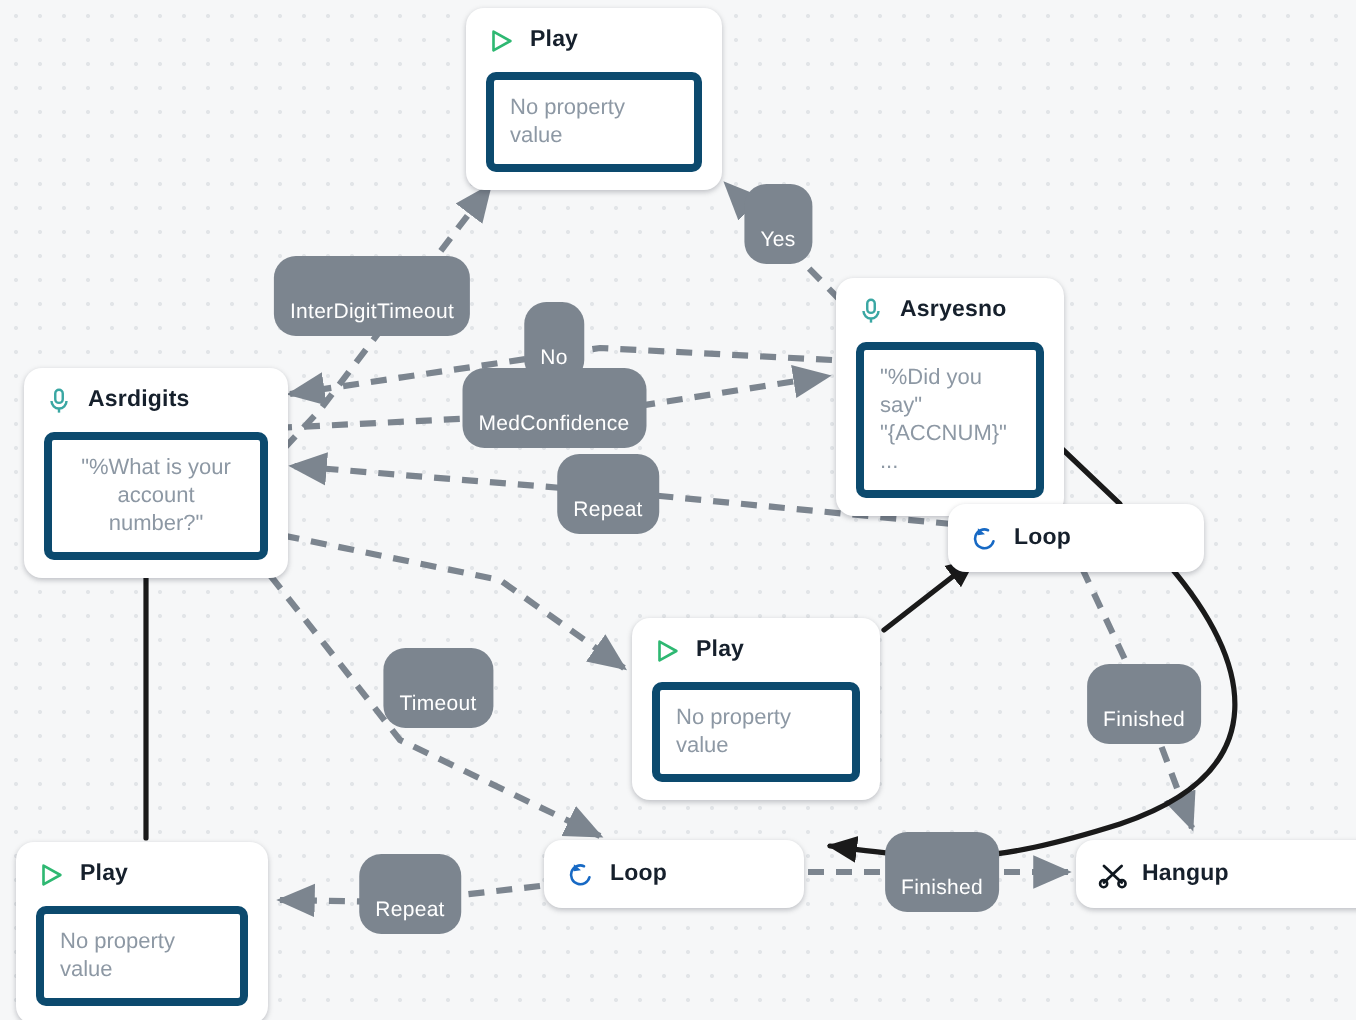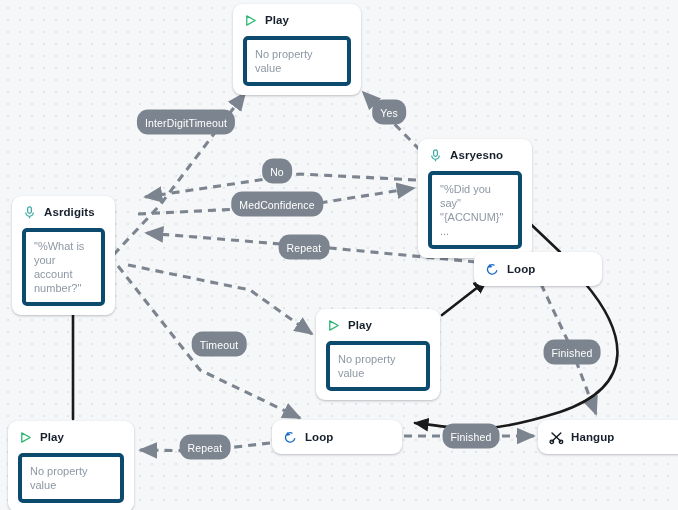--- a/index.html
+++ b/index.html
@@ -51,21 +51,21 @@
   }
   .prop.tall{min-height:44px;}
   .prop-val{white-space:pre-line;color:#8d98a4;}
   .elabel{
     position:absolute;
     background:#7c858f;
     color:#ffffff;
     border-radius:11px;
     font-size:10.5px;
     line-height:11px;
-    padding:8px 8px 6px 8px;
+    padding:23px 8px 6px 8px;
     white-space:nowrap;
     transform:translate(-50%,-50%);
     letter-spacing:.15px;
   }
 </style>
 </head>
 <body>
 
 <div id="canvas">
 
@@ -133,21 +133,21 @@
         <line x1="8" y1="12" x2="8" y2="14.2" stroke="#3aa7a3" stroke-width="1.3"></line>
       </svg>
       <span class="node-title">Asryesno</span>
     </div>
     <div class="prop">
       <span class="prop-val">"%Did you say"
 "{ACCNUM}" ...</span>
     </div>
   </div>
 
-  <div class="node" style="left:12px;top:196px;width:103px;">
+  <div class="node" style="left:12px;top:184px;width:132px;text-align:center;">
     <div class="node-head">
       <svg class="nicon" viewBox="0 0 16 16">
         <rect x="6" y="2" width="4" height="7" rx="2" fill="none" stroke="#3aa7a3" stroke-width="1.3"></rect>
         <path d="M4 8 A4 4 0 0 0 12 8" fill="none" stroke="#3aa7a3" stroke-width="1.3"></path>
         <line x1="8" y1="12" x2="8" y2="14.2" stroke="#3aa7a3" stroke-width="1.3"></line>
       </svg>
       <span class="node-title">Asrdigits</span>
     </div>
     <div class="prop tall">
       <span class="prop-val">"%What is your
@@ -204,21 +204,21 @@
       <svg class="nicon" viewBox="0 0 16 16">
         <line x1="3.2" y1="3.2" x2="12.6" y2="12.0" stroke="#101820" stroke-width="1.5" stroke-linecap="round"></line>
         <line x1="12.6" y1="3.2" x2="3.2" y2="12.0" stroke="#101820" stroke-width="1.5" stroke-linecap="round"></line>
         <circle cx="3.0" cy="12.6" r="1.9" fill="none" stroke="#101820" stroke-width="1.4"></circle>
         <circle cx="12.8" cy="12.6" r="1.9" fill="none" stroke="#101820" stroke-width="1.4"></circle>
       </svg>
       <span class="node-title">Hangup</span>
     </div>
   </div>
 
-  <div class="elabel" style="left:186px;top:122px;">InterDigitTimeout</div>
+  <div class="elabel" style="left:186px;top:148px;">InterDigitTimeout</div>
   <div class="elabel" style="left:389px;top:112px;">Yes</div>
   <div class="elabel" style="left:277px;top:171px;">No</div>
   <div class="elabel" style="left:277px;top:204px;">MedConfidence</div>
   <div class="elabel" style="left:304px;top:247px;">Repeat</div>
   <div class="elabel" style="left:219px;top:344px;">Timeout</div>
   <div class="elabel" style="left:572px;top:352px;">Finished</div>
   <div class="elabel" style="left:205px;top:447px;">Repeat</div>
   <div class="elabel" style="left:471px;top:436px;">Finished</div>
 
 </div>

